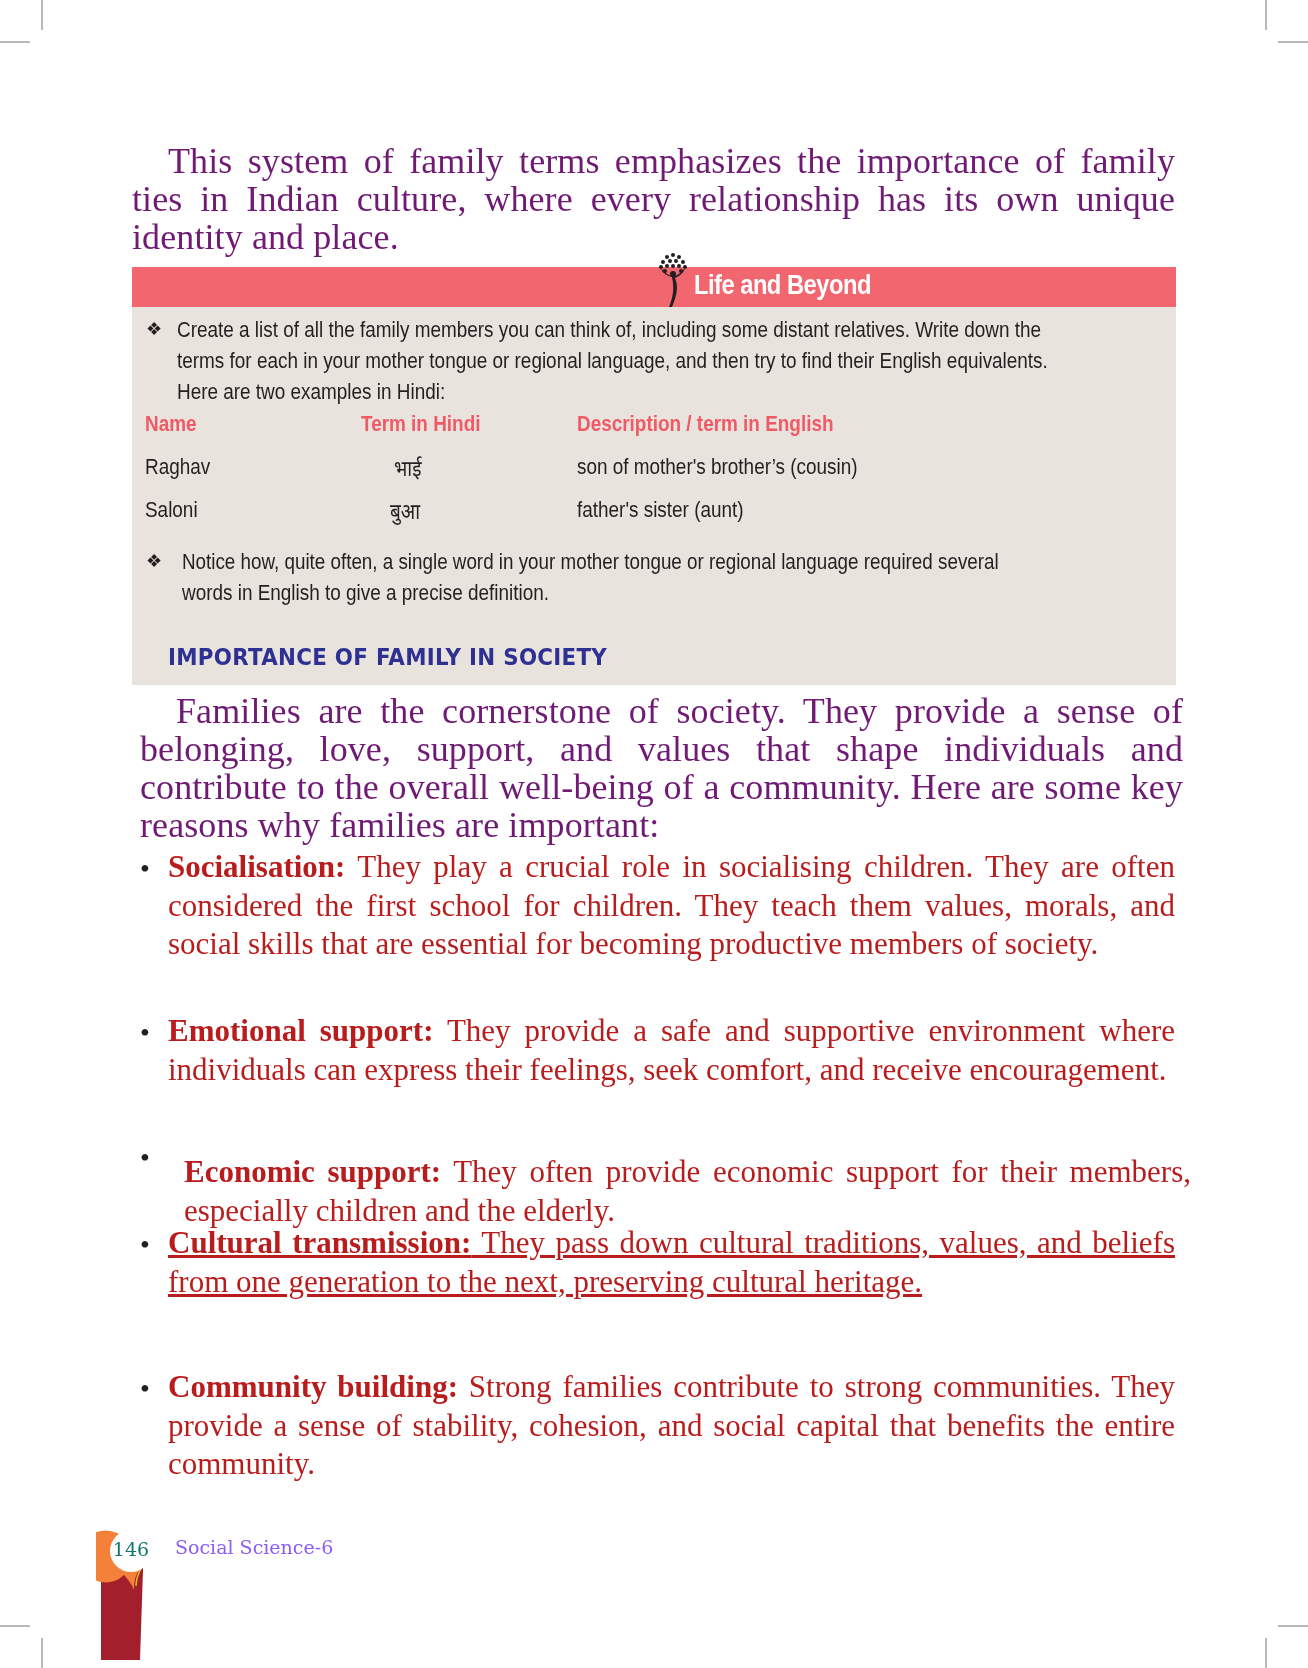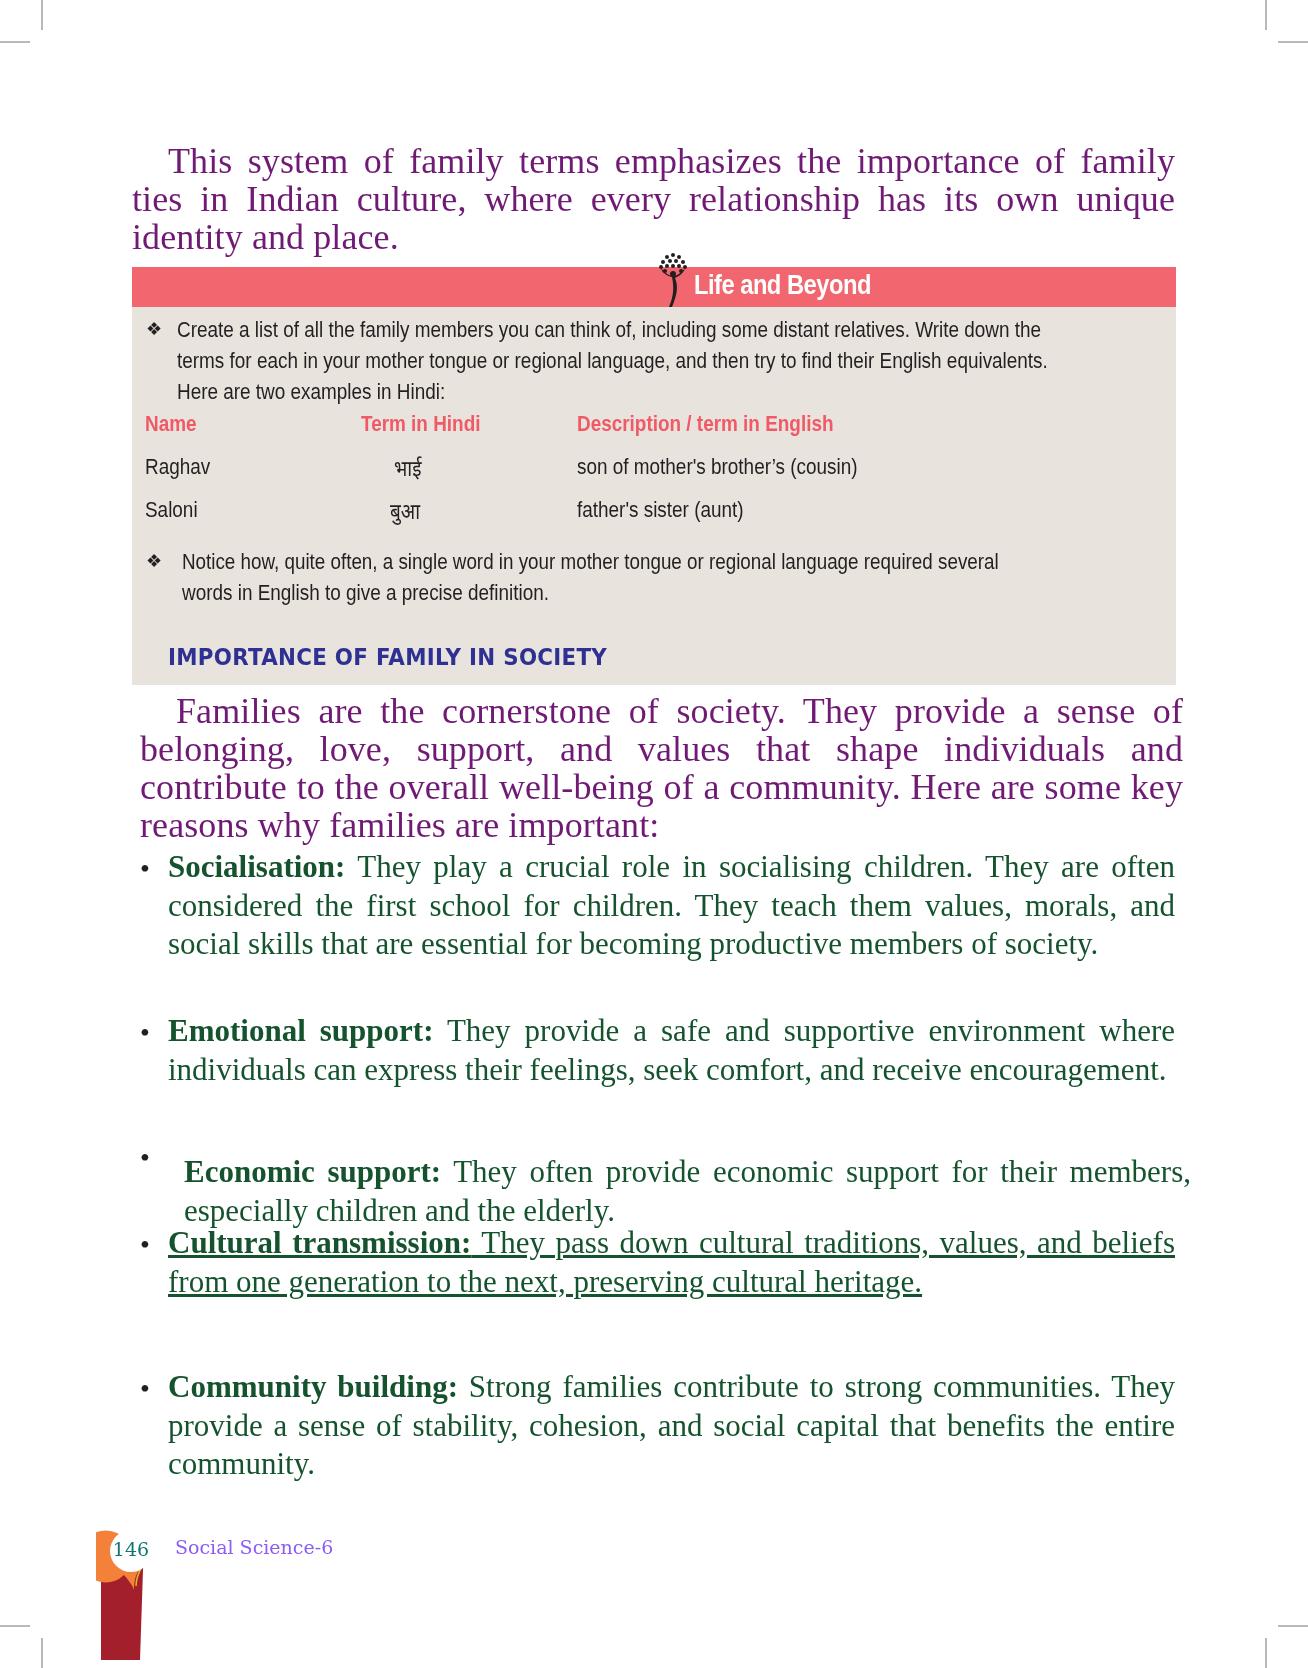--- a/index.html
+++ b/index.html
@@ -23,21 +23,21 @@
   .cond.red { color:#ef5a66; font-weight:bold; }
   .diamond { position:absolute; font-size:18px; color:#231f20; }
   .heading {
     position:absolute; left:168px; top:644px; font-family:"DejaVu Sans", sans-serif;
     font-weight:bold; font-size:23px; color:#2e3192; letter-spacing:0.3px; transform:scaleX(0.93); transform-origin:left;
   }
   .bullet { position:absolute; left:140px; font-family:"Liberation Serif", serif; font-size:28px; color:#231f20; }
   .bl {
     position:absolute; left:168px; width:1007px;
     font-family: "Liberation Serif", "DejaVu Serif", serif;
-    font-size:31px; line-height:38.5px; color:#14532d; text-align:justify;
+    font-size:31px; line-height:38.5px; color:#b91c1c; text-align:justify;
   }
   .bl b { font-weight:bold; }
   .footer-text { position:absolute; left:175px; top:1536px; font-family:"DejaVu Serif", serif; font-size:19px; color:#8b5cf6; }
 </style>
 </head>
 <body>
 
 <div class="crop" style="left:41px;top:0;width:2px;height:30px;"></div>
 <div class="crop" style="left:0;top:41px;width:30px;height:2px;"></div>
 <div class="crop" style="left:1265px;top:0;width:2px;height:30px;"></div>

